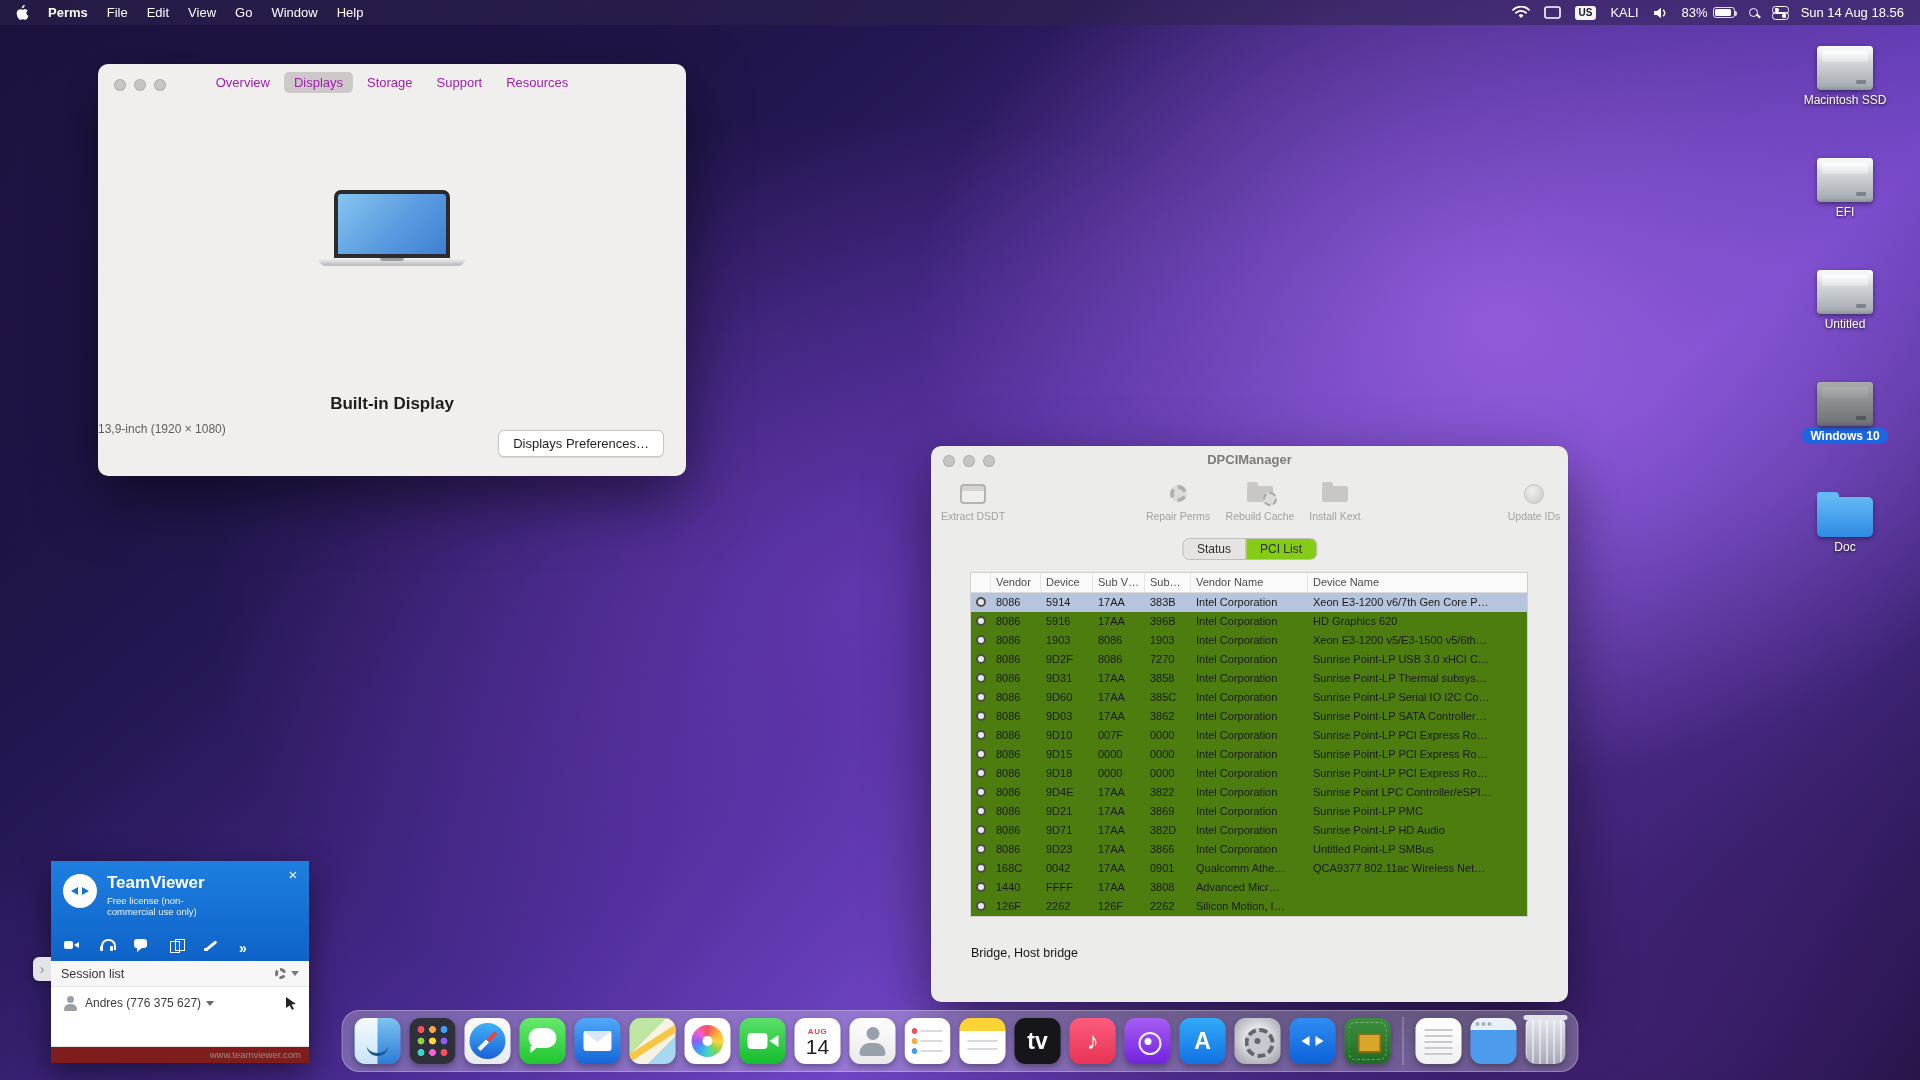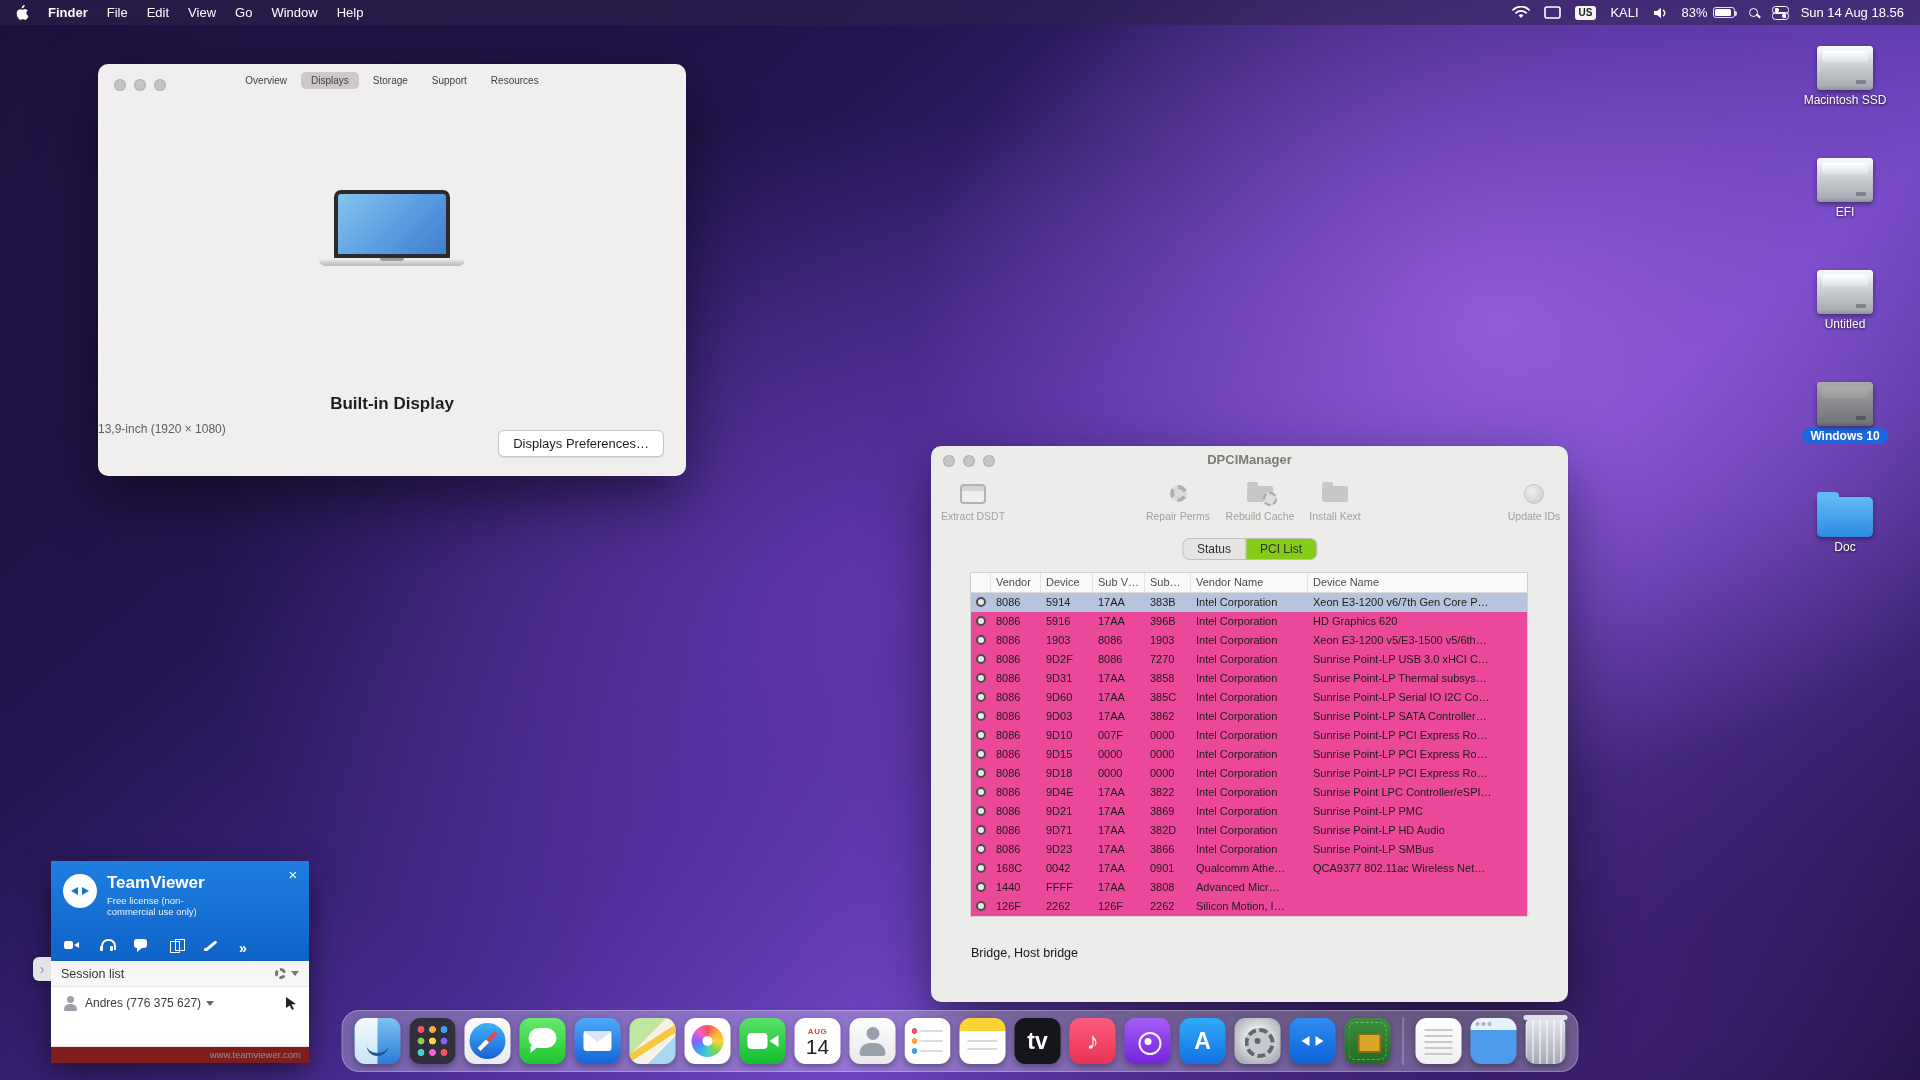--- a/index.html
+++ b/index.html
@@ -40,21 +40,21 @@
 
   
   .window{position:absolute;border-radius:10px;box-shadow:0 22px 60px rgba(0,0,0,.5),0 0 1px rgba(0,0,0,.4)}
   .tl-group{position:absolute;display:flex;gap:8px}
   .tl{width:12px;height:12px;border-radius:50%;background:#c7c5c4;border:0.5px solid rgba(0,0,0,.12)}
 
   
   #displays-window{left:98px;top:64px;width:588px;height:412px;background:#f1efee}
   #displays-window .tl-group{left:16px;top:15px}
   #displays-tabs{position:absolute;left:0;right:0;top:8px;display:flex;gap:4px;justify-content:center}
-  .dtab{font-size:10px;color:#404040;padding:3px 10px;border-radius:5px;cursor:default}
+  .dtab{font-size:13px;color:#a21caf;padding:3px 10px;border-radius:5px;cursor:default}
   .dtab.active{background:#cdc9c8}
   #laptop{position:absolute;left:0;right:0;top:126px;display:flex;flex-direction:column;align-items:center}
   .laptop-screen{width:116px;height:68px;background:linear-gradient(135deg,#85c5ef 0%,#5a9be0 55%,#3f7fd2 100%);
     border:4px solid #2b2b2d;border-radius:7px 7px 0 0}
   .laptop-base{width:146px;height:8px;background:linear-gradient(180deg,#f4f4f5,#b6b7ba);border-radius:2px 2px 10px 10px;position:relative}
   .laptop-base::before{content:"";position:absolute;left:50%;top:0;width:24px;height:3px;margin-left:-12px;background:#9b9ca0;border-radius:0 0 5px 5px}
   .disp-title{position:absolute;left:0;right:0;top:330px;text-align:center;font-size:17px;font-weight:700;color:#1e1e1e}
   .disp-sub{position:absolute;left:0;right:0;top:358px;font-size:12px;color:#5d5d5d}
   .disp-btn{position:absolute;right:22px;top:366px;padding:5px 14px;font-size:13px;color:#1f1f1f;
     background:#fff;border:1px solid #c8c6c5;border-radius:6px;font-family:inherit;box-shadow:0 .5px 1px rgba(0,0,0,.1)}
@@ -77,21 +77,21 @@
   .i-cache,.i-kext{width:26px;height:16px;background:#c9c7c6;border-radius:2px}
   .i-cache::before,.i-kext::before{content:"";position:absolute;left:0;top:-4px;width:11px;height:4px;background:#c9c7c6;border-radius:2px 2px 0 0}
   .i-cache::after{content:"";position:absolute;right:-4px;bottom:-4px;width:10px;height:10px;border:2px dashed #a9a7a6;border-radius:50%;background:#dedcdb}
   .i-update{width:20px;height:20px;border-radius:50%;border:1.5px solid #c6c4c3;background:radial-gradient(circle at 38% 35%,#f0efee,#c9c7c6)}
   .tbl{font-size:10.5px;color:#a3a1a0;margin-top:3px;white-space:nowrap}
   #dpci-seg{position:absolute;top:92px;left:50%;transform:translateX(-50%);display:flex;border:1px solid #bfbdbd;
     border-radius:7px;overflow:hidden;background:#e6e4e3;font-size:12px}
   .sgi{padding:3px 14px;color:#2e2e2e;cursor:default}
   .sgi + .sgi{border-left:1px solid #cfcdcd}
   .sgi.active{background:#84cc16}
-  #pci-table{position:absolute;left:39px;top:126px;width:558px;background:#ec4899;border:1px solid #d2d0cf}
+  #pci-table{position:absolute;left:39px;top:126px;width:558px;background:#4d7c0f;border:1px solid #d2d0cf}
   #pci-head{display:flex;height:20px;border-bottom:1px solid #dddbda;background:#fbfafa}
   .hc{font-size:11px;color:#4c4c4c;line-height:19px;padding-left:5px;border-right:1px solid #e7e5e4;overflow:hidden;white-space:nowrap}
   .hc:last-child{border-right:none}
   .pci-row{display:flex;height:19px}
   .pci-row.sel{background:#b6c4dd}
   .cell{font-size:11px;color:#1b1b1b;line-height:19px;padding-left:5px;white-space:nowrap;overflow:hidden}
   .col-i{width:20px;padding-left:0}
   .col-0{width:50px}.col-1{width:52px}.col-2{width:52px}.col-3{width:46px}.col-4{width:117px}.col-5{flex:1}
   .pci-dot{width:10px;height:10px;border:2px solid #4c4c4c;border-radius:50%;background:#e9e9e9;display:inline-block;margin:4px 0 0 5px}
   .dpci-status{position:absolute;left:40px;top:500px;font-size:12.5px;color:#161616}
@@ -250,21 +250,21 @@
 
 <div id="desktop">
 
   <div id="menubar">
     <div id="mb-left">
       <span class="mb-icon">
         <svg width="13" height="15" viewBox="0 0 814 1000">
             <path fill="#fff" d="M788 781c-14 33-31 63-50 91-26 38-48 64-65 79-26 24-54 36-83 37-21 0-47-6-77-18-30-12-57-18-83-18-27 0-55 6-85 18-30 12-54 19-72 19-28 1-57-11-85-37-19-16-41-43-68-82-28-41-51-88-69-142C32 669 21 612 21 557c0-63 14-117 41-162 21-36 50-65 85-86 35-21 74-32 115-33 22 0 51 7 87 20 36 13 59 20 69 20 8 0 33-8 76-23 41-14 75-20 103-18 76 6 133 36 171 90-68 41-101 99-101 173 1 58 22 106 63 144 19 18 40 32 63 42-5 15-10 29-16 43zM554 20c0 47-17 90-51 130-41 48-90 75-144 71-1-6-1-12-1-18 0-45 20-93 55-132 17-20 39-36 66-49 27-13 52-20 76-21 1 7 1 13 1 19z"></path>
           </svg>
       </span>
-      <span class="mb-item" id="mb-app">Finder</span>
+      <span class="mb-item" id="mb-app">Perms</span>
       <span id="mb-menus" style="display:flex;gap:19px">
           <span class="mb-item">File</span>
           <span class="mb-item">Edit</span>
           <span class="mb-item">View</span>
           <span class="mb-item">Go</span>
           <span class="mb-item">Window</span>
           <span class="mb-item">Help</span>
         </span>
     </div>
     <div id="mb-spacer"></div>
@@ -496,21 +496,21 @@
             <div class="cell col-4">Intel Corporation</div>
             <div class="cell col-5">Sunrise Point-LP HD Audio</div>
           </div>
           <div class="pci-row">
             <div class="cell col-i"><span class="pci-dot"></span></div>
             <div class="cell col-0">8086</div>
             <div class="cell col-1">9D23</div>
             <div class="cell col-2">17AA</div>
             <div class="cell col-3">3866</div>
             <div class="cell col-4">Intel Corporation</div>
-            <div class="cell col-5">Sunrise Point-LP SMBus</div>
+            <div class="cell col-5">Untitled Point-LP SMBus</div>
           </div>
           <div class="pci-row">
             <div class="cell col-i"><span class="pci-dot"></span></div>
             <div class="cell col-0">168C</div>
             <div class="cell col-1">0042</div>
             <div class="cell col-2">17AA</div>
             <div class="cell col-3">0901</div>
             <div class="cell col-4">Qualcomm Athe…</div>
             <div class="cell col-5">QCA9377 802.11ac Wireless Net…</div>
           </div>

